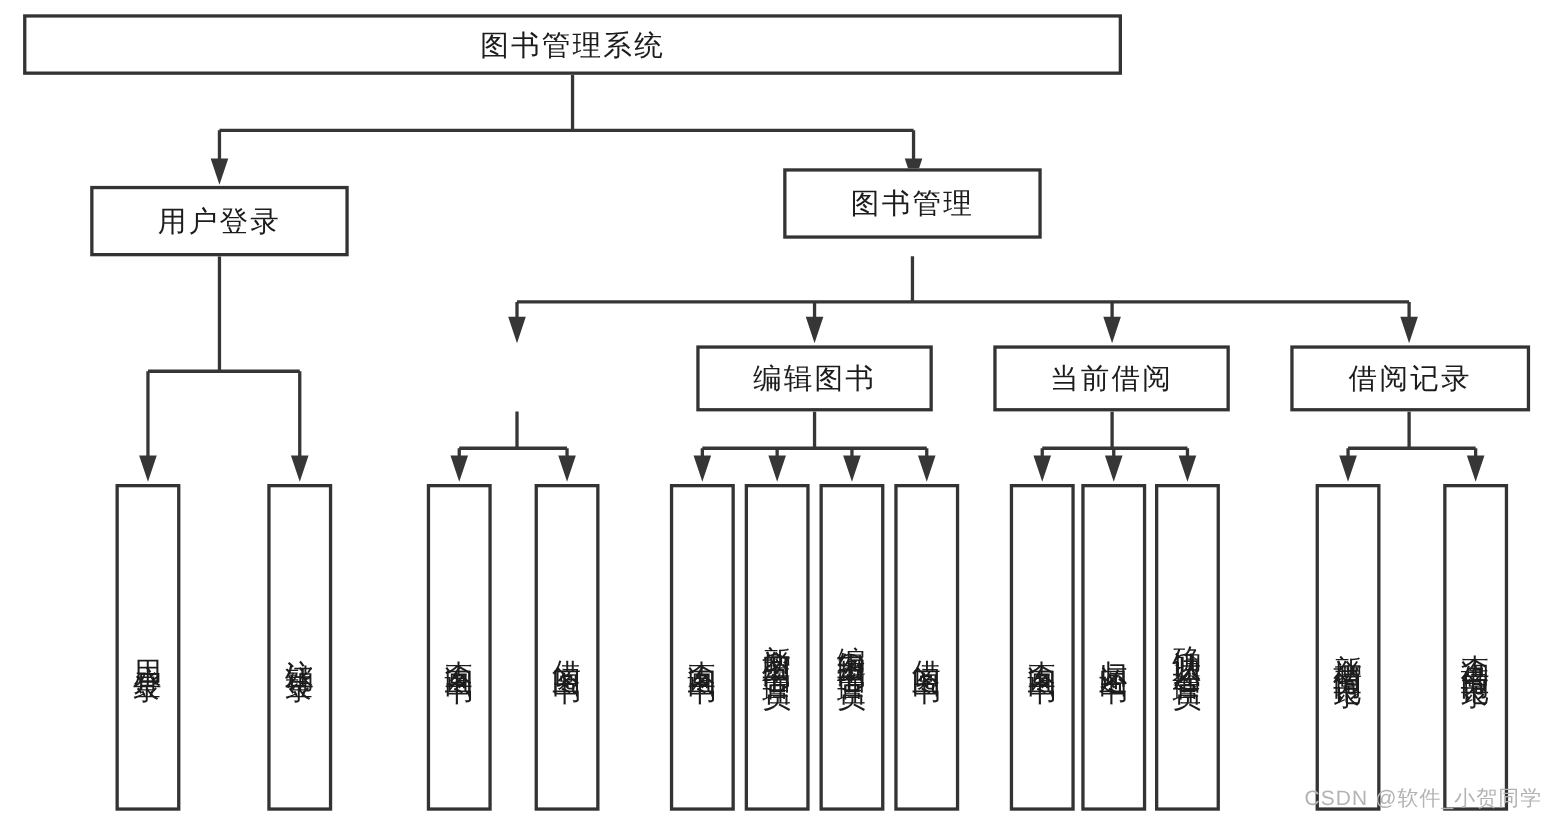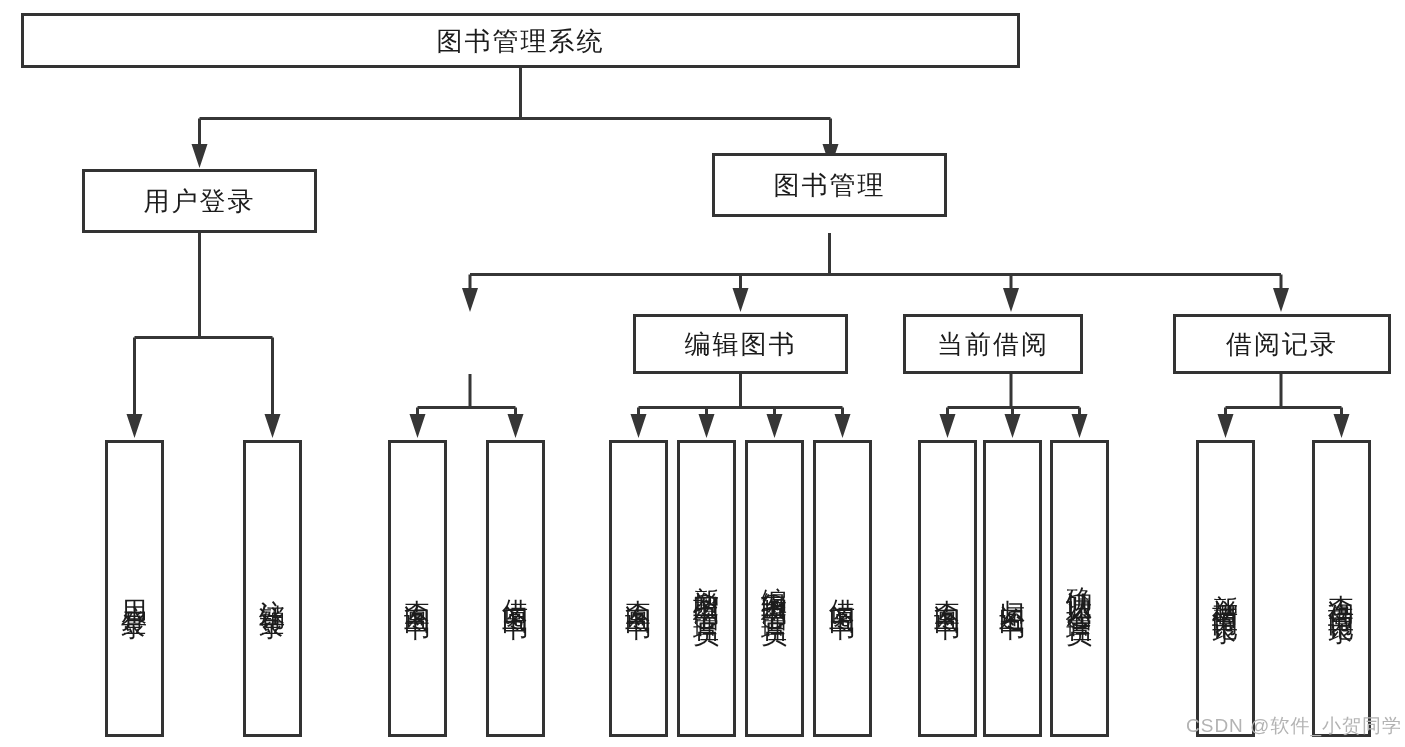--- a/index.html
+++ b/index.html
@@ -41,21 +41,21 @@
     text-orientation: mixed;
     letter-spacing: 5px;
     font-size: 26px;
     white-space: normal;
   }
   .root-box    { left: 21px;  top: 13px;  width: 999px; height: 55px; }
   .lvl2-a      { left: 82px;  top: 169px; width: 235px; height: 64px; }
   .lvl2-b      { left: 712px; top: 153px; width: 235px; height: 64px; }
   .lvl3-a      { left: 363px; top: 314px; width: 214px; height: 60px; }
   .lvl3-b      { left: 633px; top: 314px; width: 215px; height: 60px; }
-  .lvl3-c      { left: 903px; top: 314px; width: 180px; height: 60px; }
+  .lvl3-c      { left: 903px; top: 314px; width: 215px; height: 60px; }
   .lvl3-d      { left: 1173px; top: 314px; width: 218px; height: 60px; }
   .leaf        { top: 440px; width: 59px; height: 297px; }
   .lf-1  { left: 105px; }
   .lf-2  { left: 243px; }
   .lf-3  { left: 388px; }
   .lf-4  { left: 486px; }
   .lf-5  { left: 609px; }
   .lf-6  { left: 677px; }
   .lf-7  { left: 745px; }
   .lf-8  { left: 813px; }

